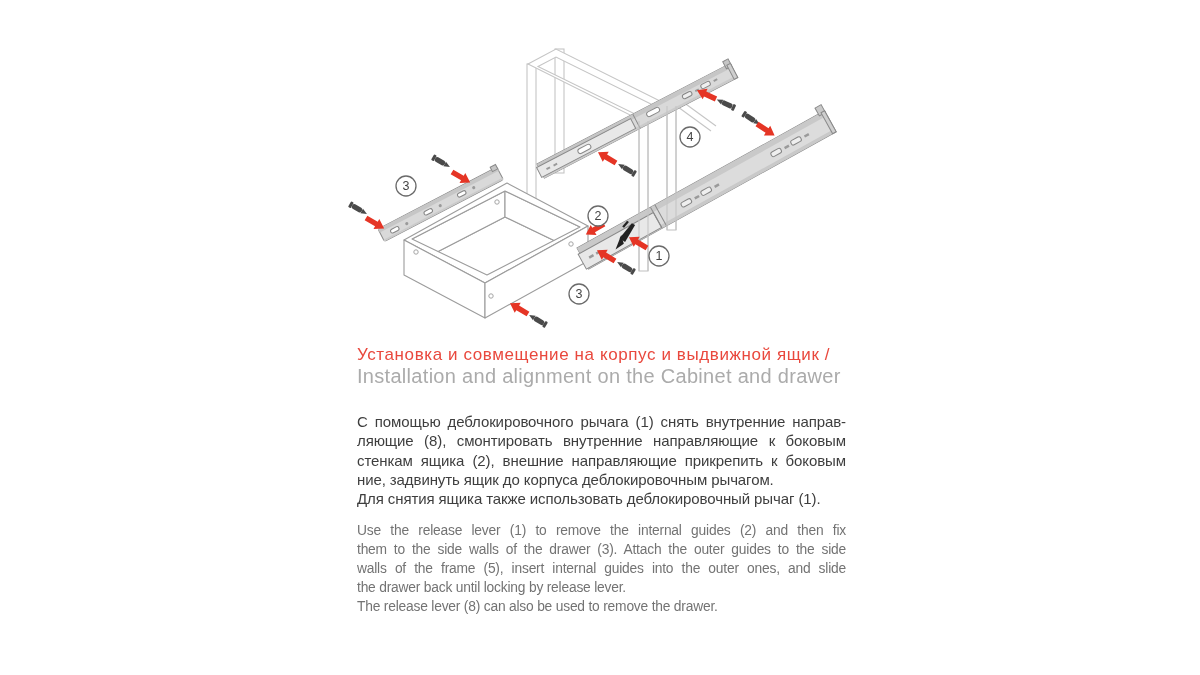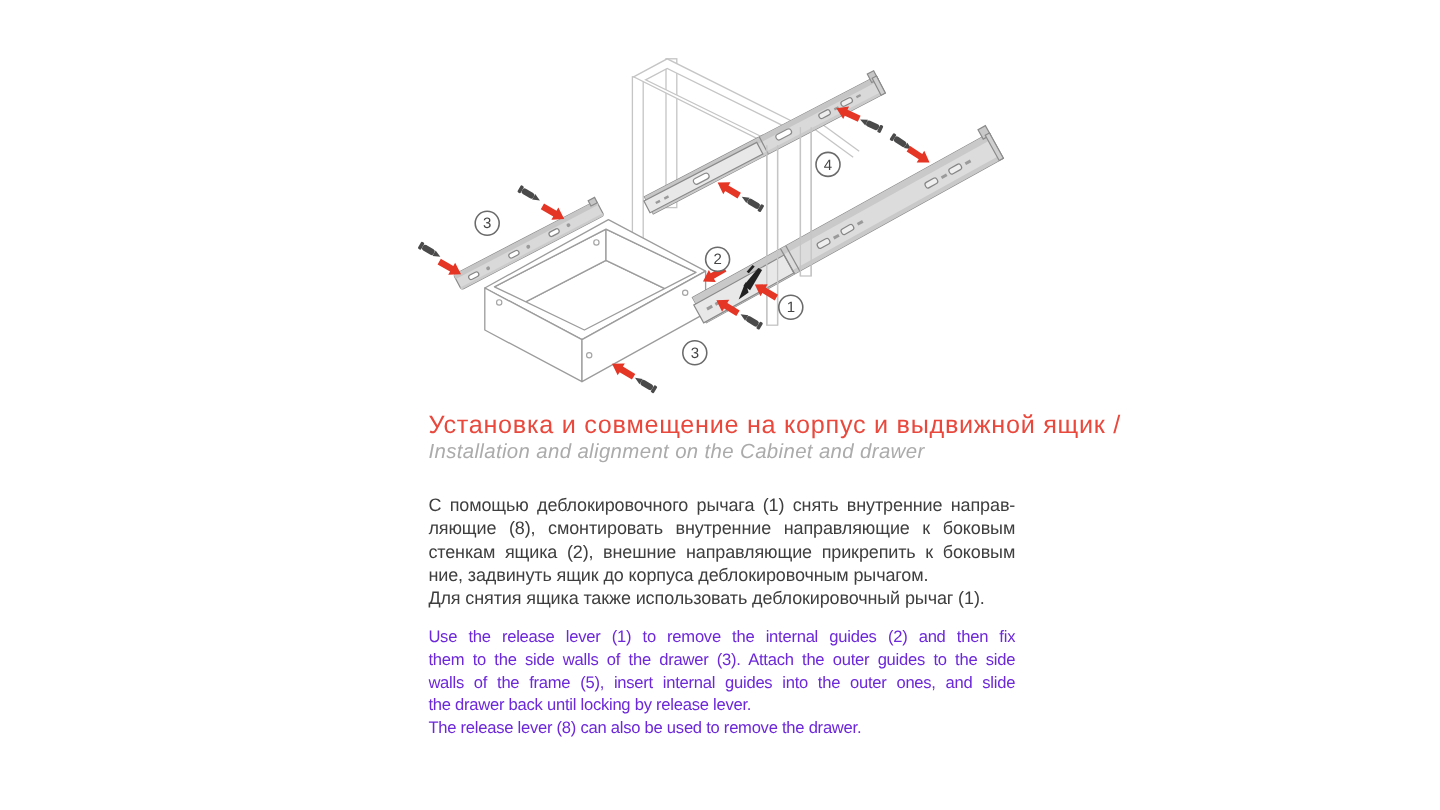--- a/index.html
+++ b/index.html
@@ -4,26 +4,26 @@
 <style>
   html,body{margin:0;padding:0;background:#e9e9e9;}
   .stage{
     position:relative;width:1200px;height:675px;margin:0 auto;
     background:#ffffff;overflow:hidden;
     font-family:"Liberation Sans", sans-serif;
   }
   .diagram-svg{position:absolute;left:0;top:0;}
   .textcol{position:absolute;left:357px;top:344px;width:489px;}
   .h-ru{
-    font-size:21px;line-height:22px;letter-spacing:.6px;
+    font-size:17px;line-height:22px;letter-spacing:.6px;
     white-space:nowrap;font-weight:500;
   }
   .h-en{
-    font-size:17px;line-height:21px;letter-spacing:.3px;
-    white-space:nowrap;margin-bottom:25px;font-style:italic;
+    font-size:20px;line-height:21px;letter-spacing:.3px;
+    white-space:nowrap;margin-bottom:25px;
   }
   .ru-block{margin-top:4px;}
   .ru-block .line{
     font-size:15px;line-height:19.3px;letter-spacing:-.1px;
     white-space:nowrap;
   }
   .en-block{margin-top:14px;}
   .en-block .line{
     font-size:13.8px;line-height:18.8px;letter-spacing:-.2px;
     white-space:nowrap;
@@ -229,21 +229,21 @@
     <div class="h-en" style="color: rgb(171, 171, 171);">Installation and alignment on the Cabinet and drawer</div>
 
     <div class="ru-block" style="color: rgb(62, 62, 62);">
         <div class="line just">С помощью деблокировочного рычага (1) снять внутренние направ-</div>
         <div class="line just">ляющие (8), смонтировать внутренние направляющие к боковым</div>
         <div class="line just">стенкам ящика (2), внешние направляющие прикрепить к боковым</div>
         <div class="line">ние, задвинуть ящик до корпуса деблокировочным рычагом.</div>
         <div class="line">Для снятия ящика также использовать деблокировочный рычаг (1).</div>
       </div>
 
-    <div class="en-block" style="color: #6d28d9;">
+    <div class="en-block" style="color: #737373;">
         <div class="line just">Use the release lever (1) to remove the internal guides (2) and then fix</div>
         <div class="line just">them to the side walls of the drawer (3). Attach the outer guides to the side</div>
         <div class="line just">walls of the frame (5), insert internal guides into the outer ones, and slide</div>
         <div class="line">the drawer back until locking by release lever.</div>
         <div class="line">The release lever (8) can also be used to remove the drawer.</div>
       </div>
   </div>
 
 </div>
 

